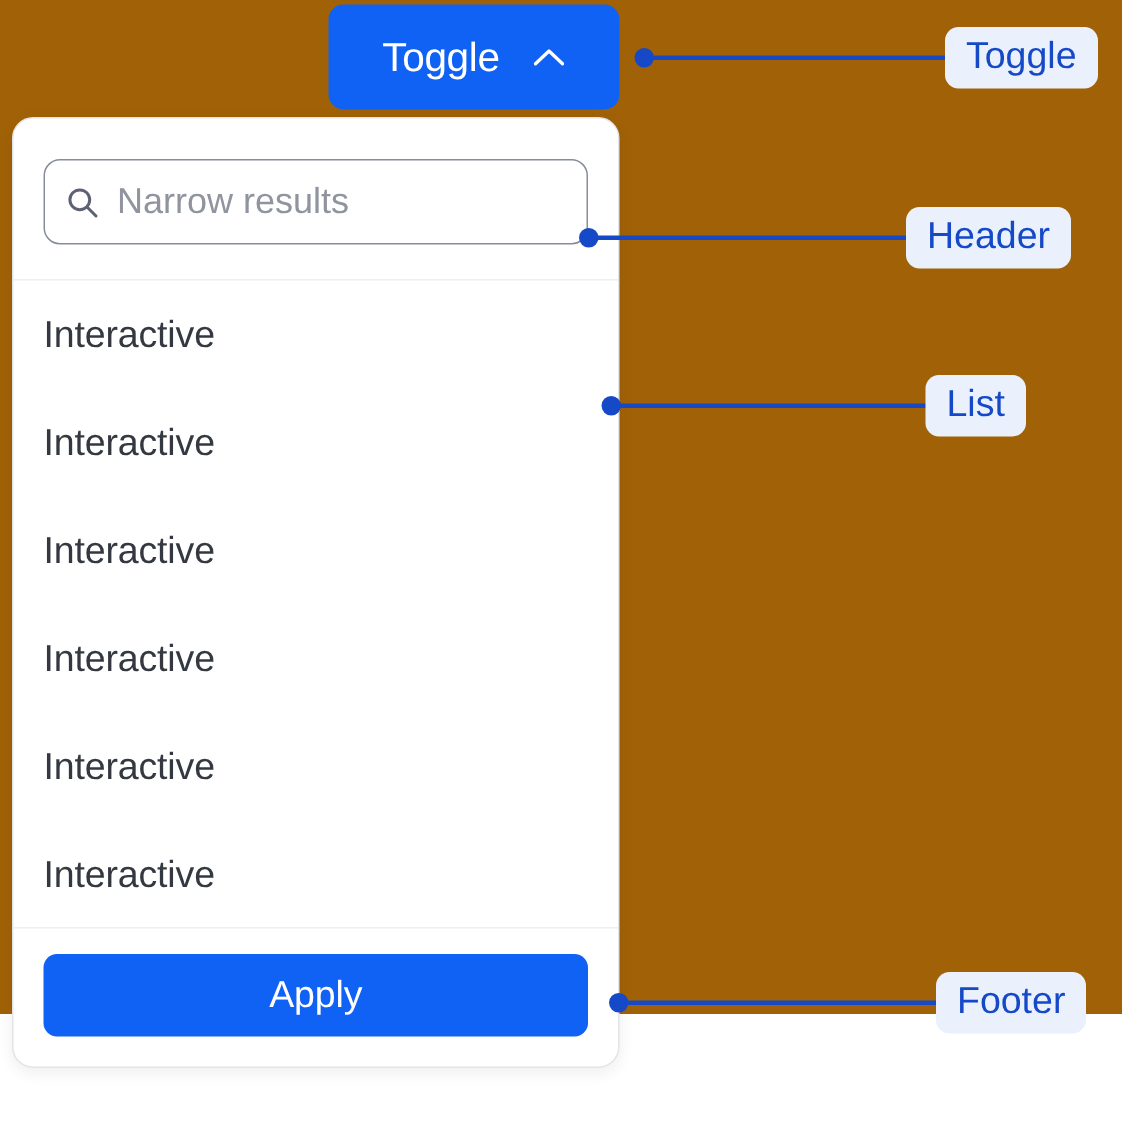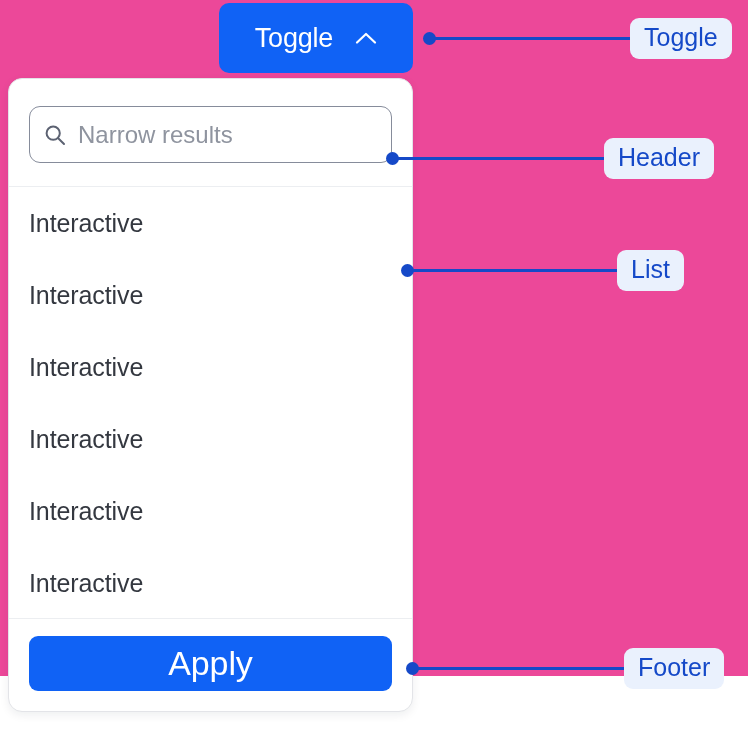--- a/index.html
+++ b/index.html
@@ -8,21 +8,21 @@
     width: 748px; height: 754px;
     background: #ffffff;
     font-family: "Liberation Sans", sans-serif;
     overflow: hidden;
   }
 
   #stage {
     position: relative;
     width: 748px;
     height: 676px;
-    background: #ec4899;
+    background: #a16207;
   }
 
   
   .toggle-button {
     position: absolute;
     left: 219px;
     top: 3px;
     width: 194px;
     height: 70px;
     background: #1062f5;
@@ -133,21 +133,21 @@
   }
   .apply-button {
     display: block;
     width: 100%;
     height: 55px;
     background: #1062f5;
     border: none;
     border-radius: 9px;
     color: #ffffff;
     font-family: "Liberation Sans", sans-serif;
-    font-size: 34px;
+    font-size: 25px;
     font-weight: 500;
     cursor: pointer;
     letter-spacing: -0.1px;
   }
 
   
   .annotation {
     position: absolute;
     display: flex;
     align-items: center;

